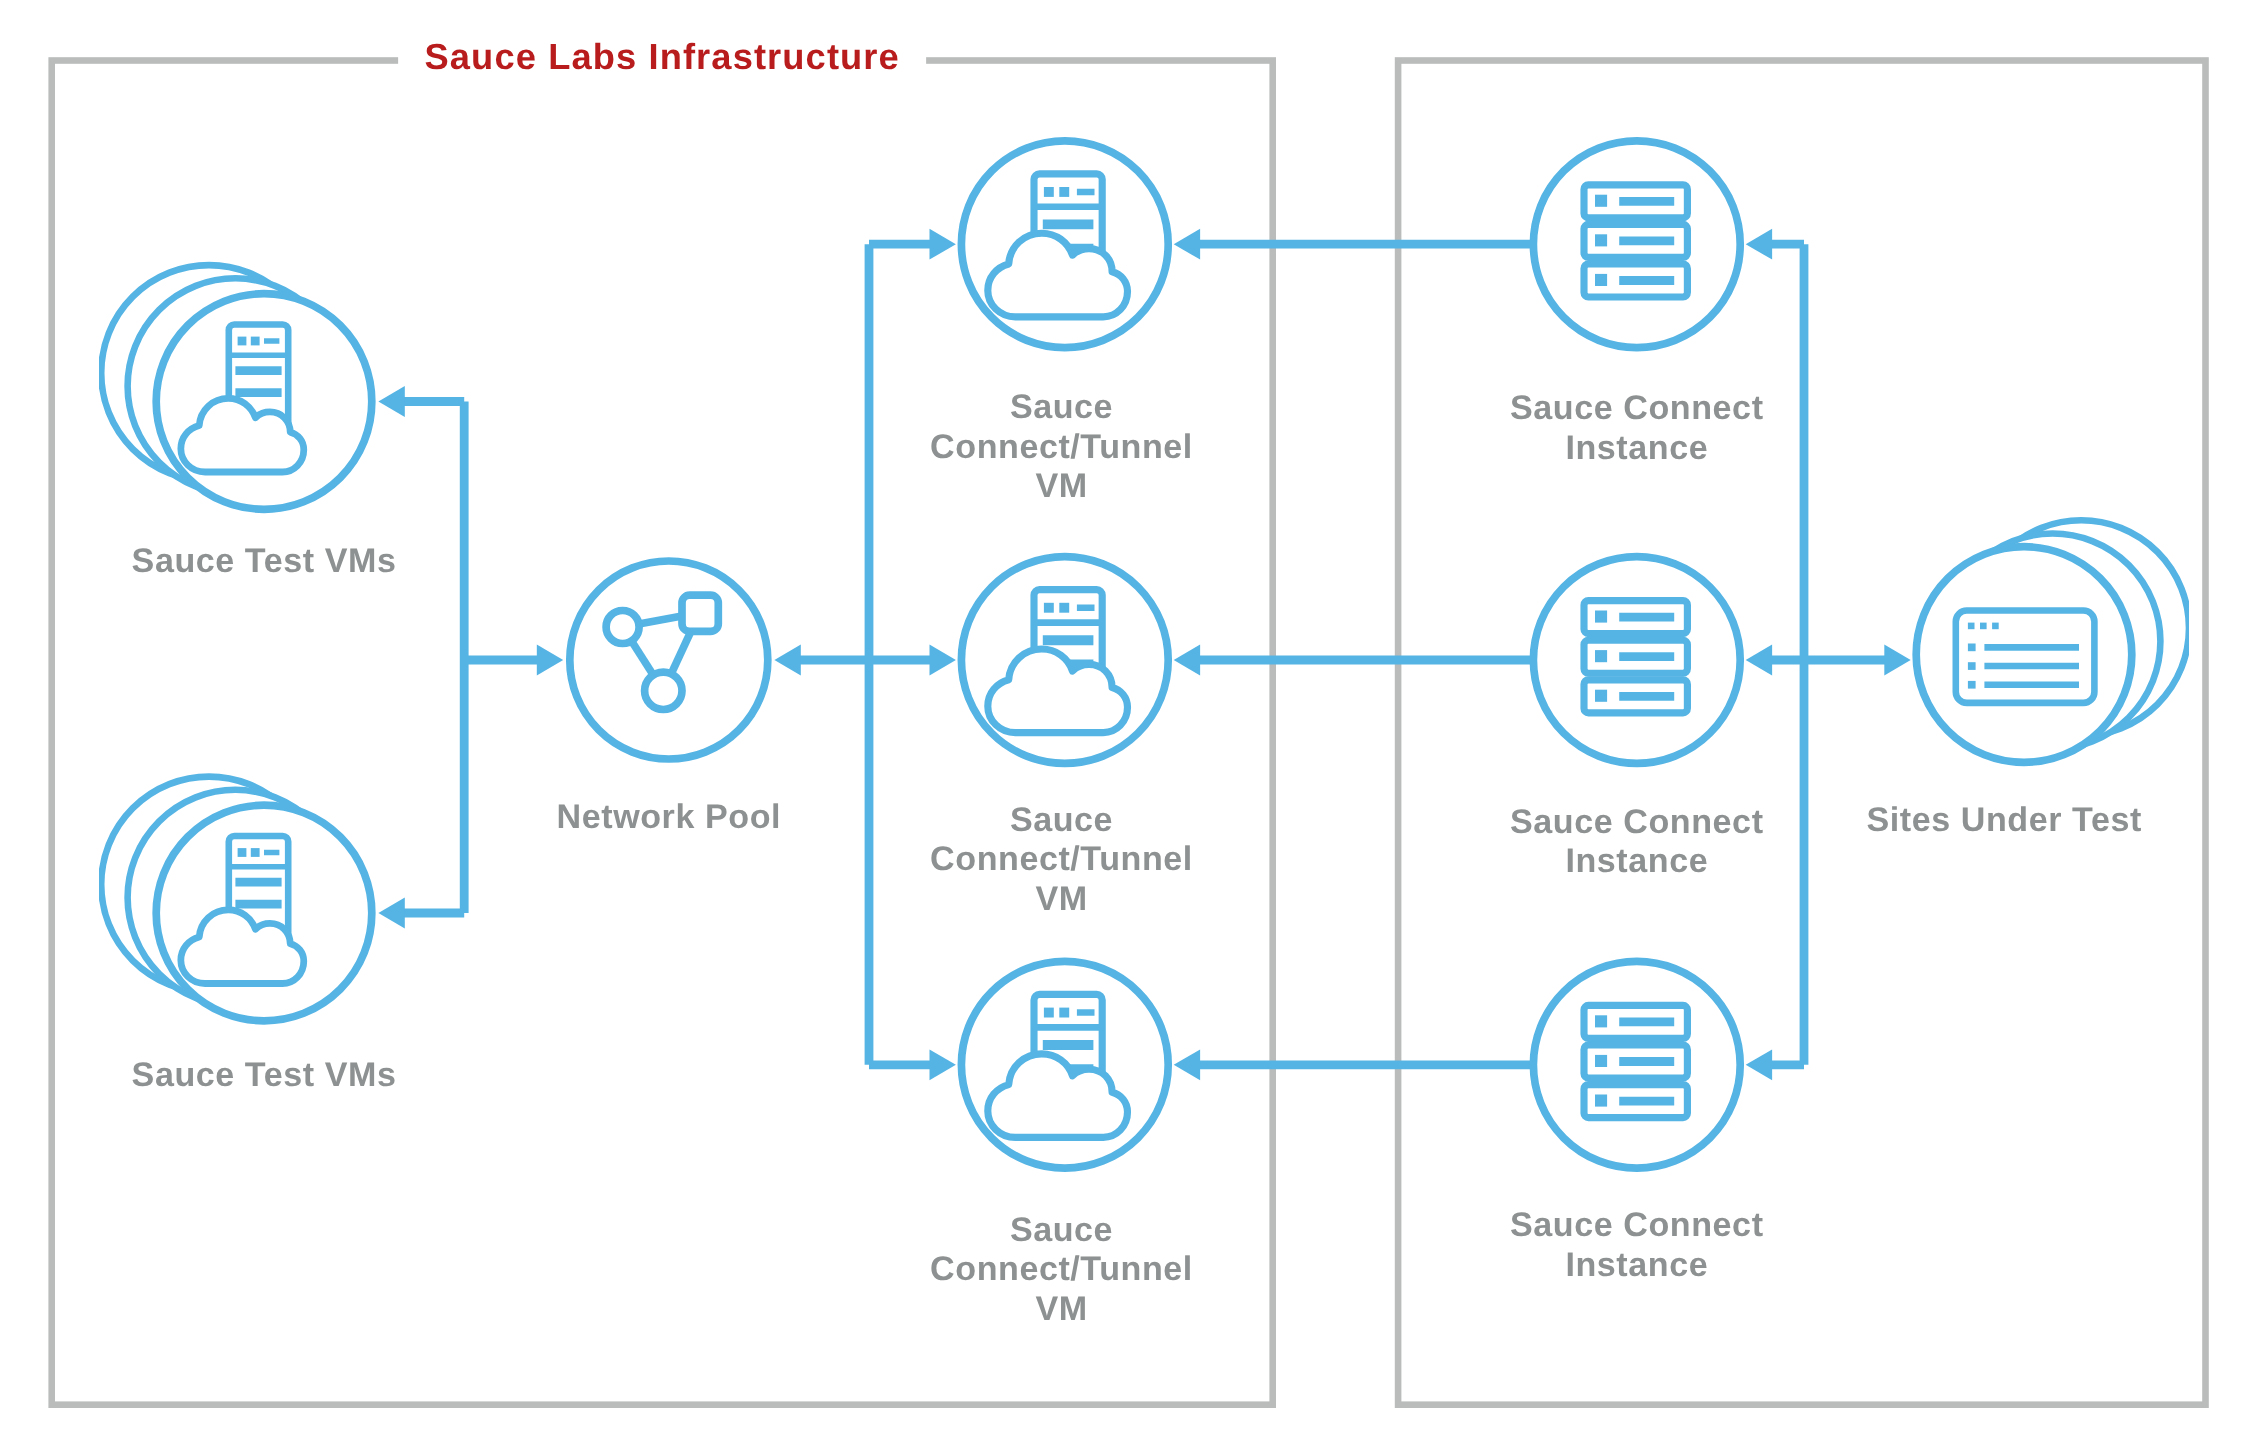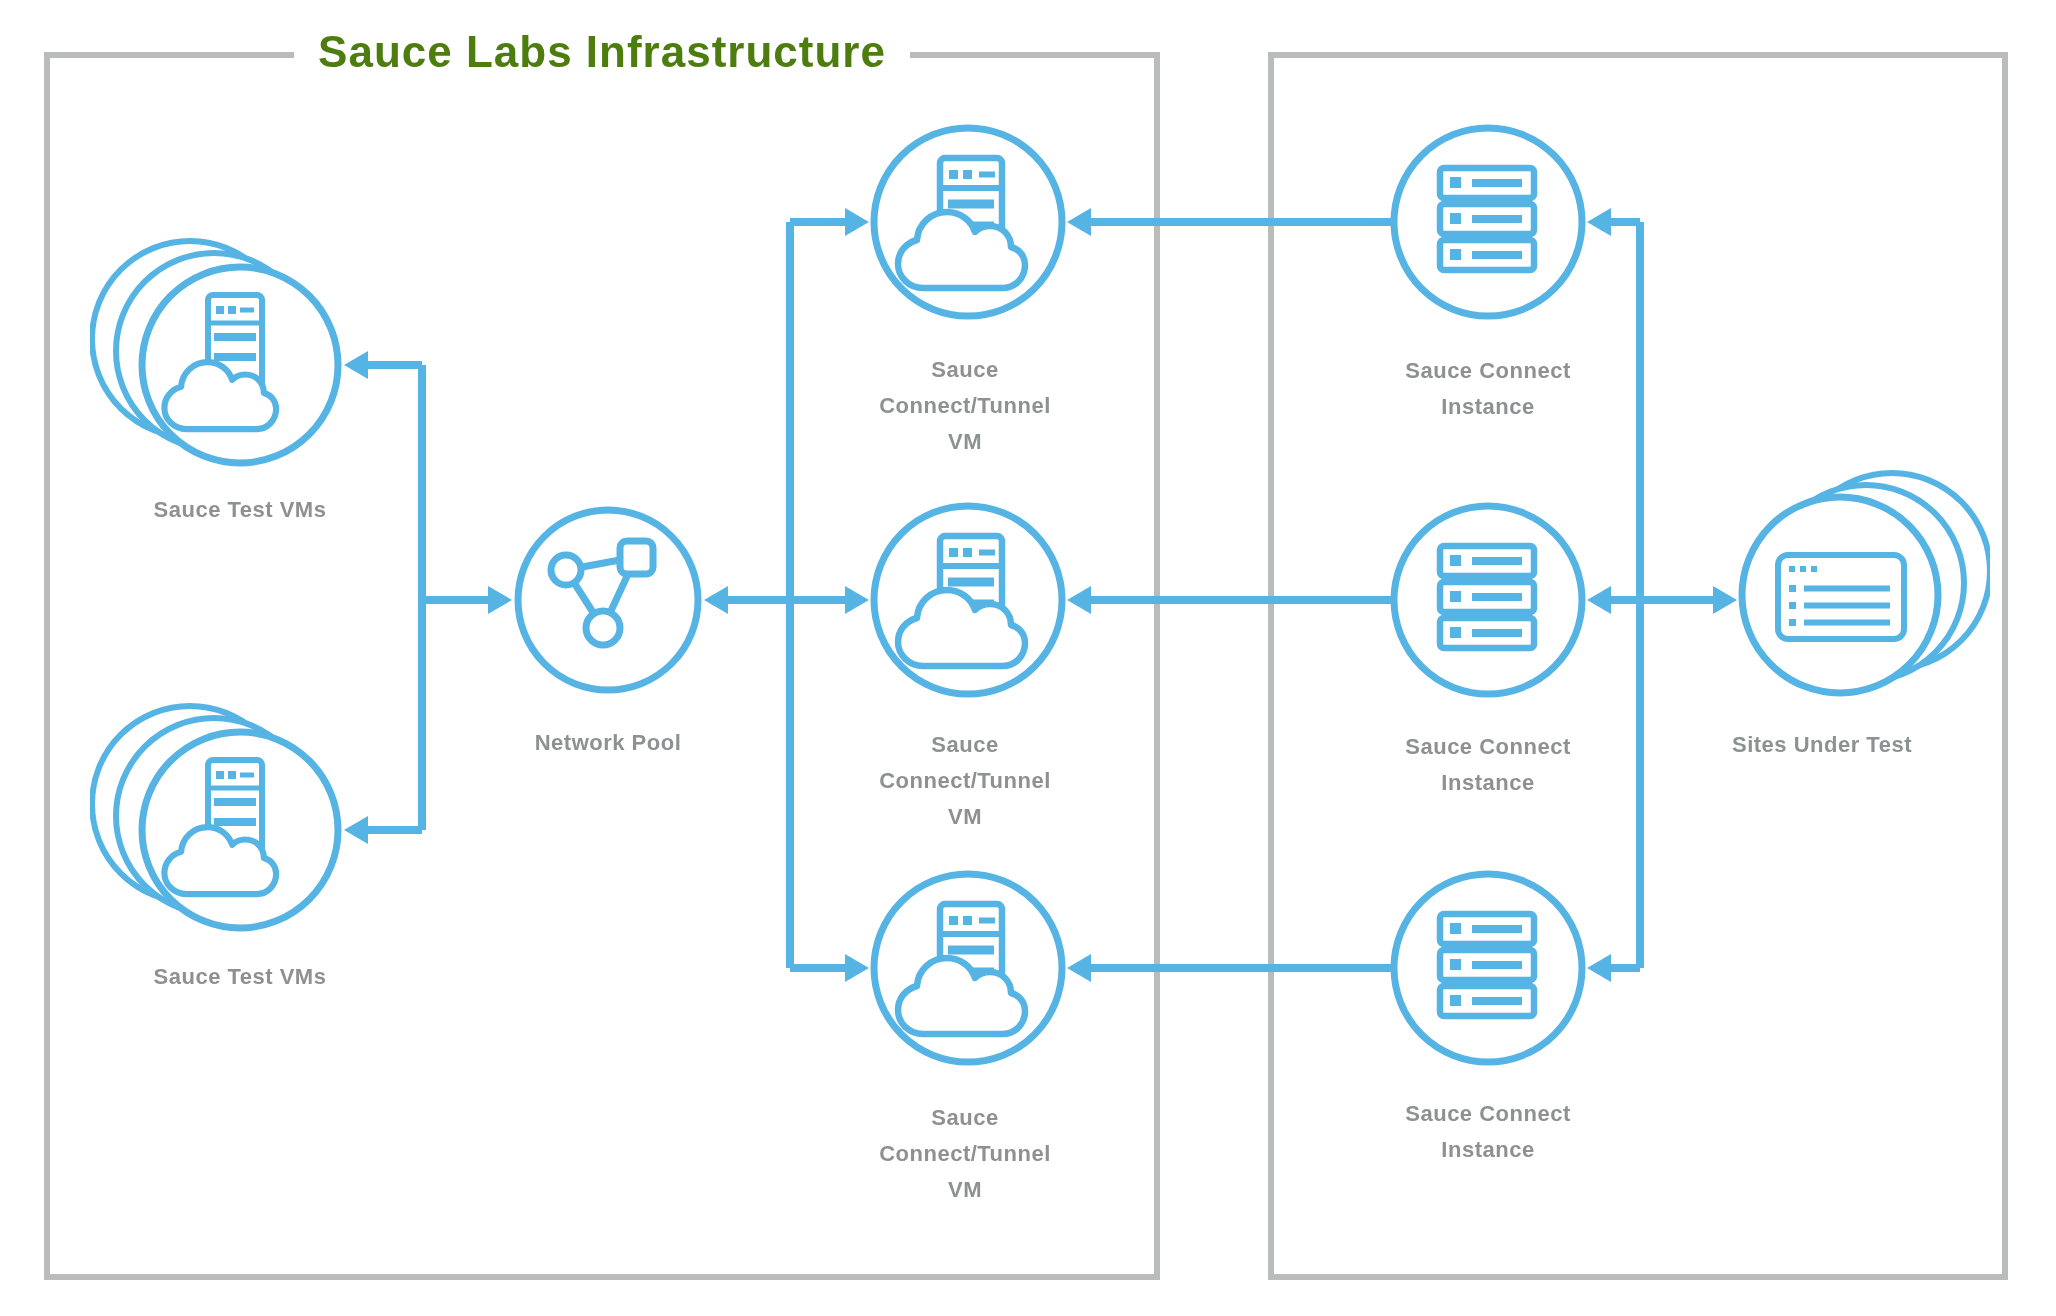--- a/index.html
+++ b/index.html
@@ -6,29 +6,29 @@
   .canvas{
     position:relative;width:2056px;height:1316px;background:#fff;
     font-family:"Liberation Sans",sans-serif;overflow:hidden;
   }
   .zone{position:absolute;border:6px solid #babcbc;box-sizing:border-box;background:transparent;}
   #zone-left{left:44px;top:52px;width:1116px;height:1228px;}
   #zone-right{left:1268px;top:52px;width:740px;height:1228px;}
   .zone-title{
     position:absolute;top:29px;height:46px;line-height:46px;
     transform:translateX(-50%);background:#fff;padding:0 24px;
-    font-size:44px;font-weight:bold;color:#4d7c0f;letter-spacing:1px;white-space:nowrap;
+    font-size:33px;font-weight:bold;color:#b91c1c;letter-spacing:1px;white-space:nowrap;
   }
   #title-left{left:602px;}
   #title-right{left:1638px;}
   .conn{position:absolute;left:0;top:0;}
   .node{position:absolute;}
   .node-label{
     position:absolute;width:500px;text-align:center;
-    font-size:22px;line-height:36px;font-weight:bold;color:#8e9191;letter-spacing:0.5px;
+    font-size:31px;line-height:36px;font-weight:bold;color:#8e9191;letter-spacing:0.5px;
   }
 </style>
 </head>
 <body>
 
 <div class="canvas">
 
   <svg width="0" height="0" style="position:absolute" aria-hidden="true">
     <defs>
 

